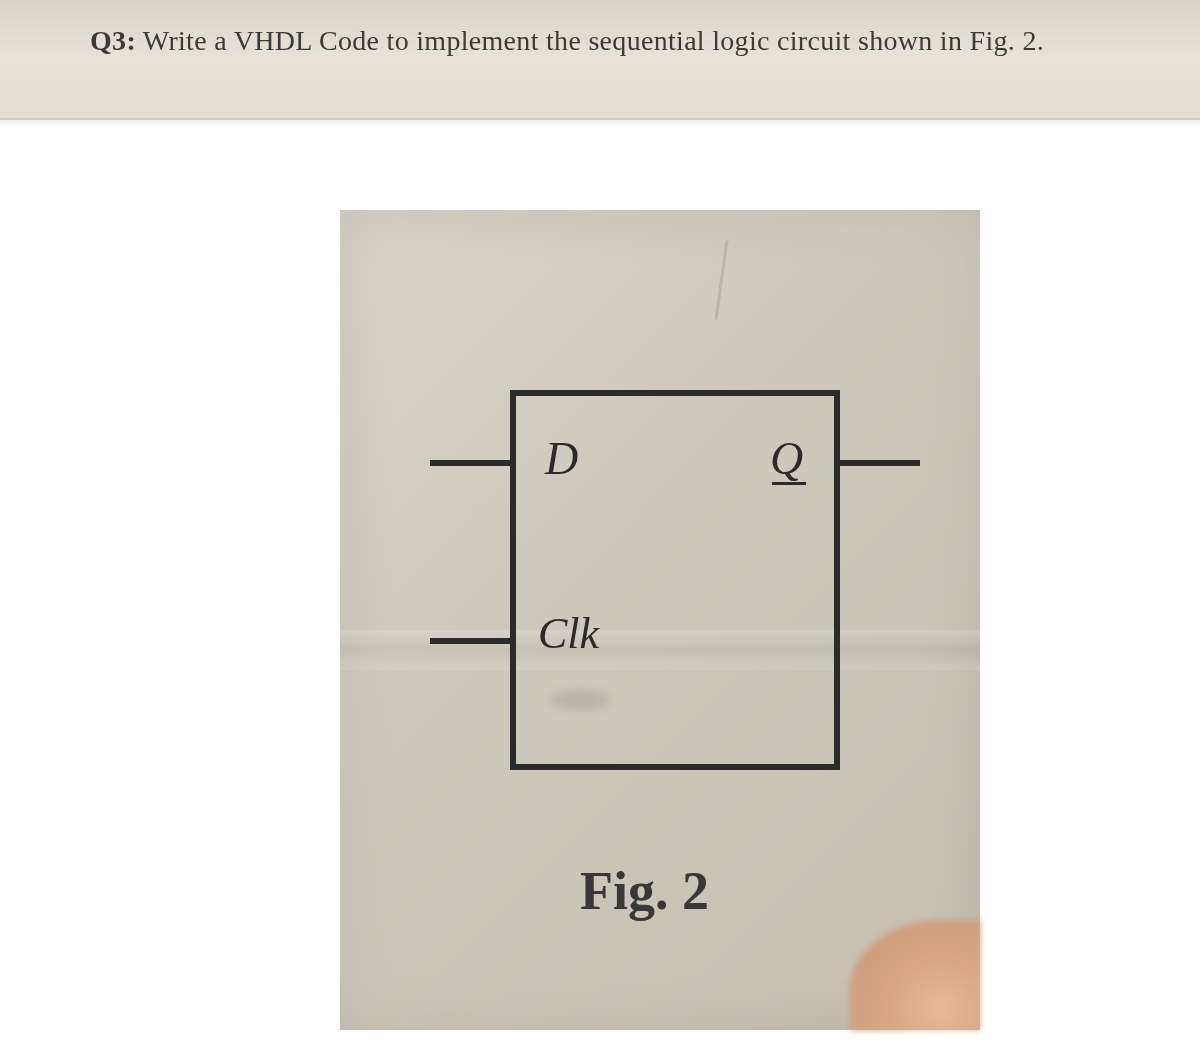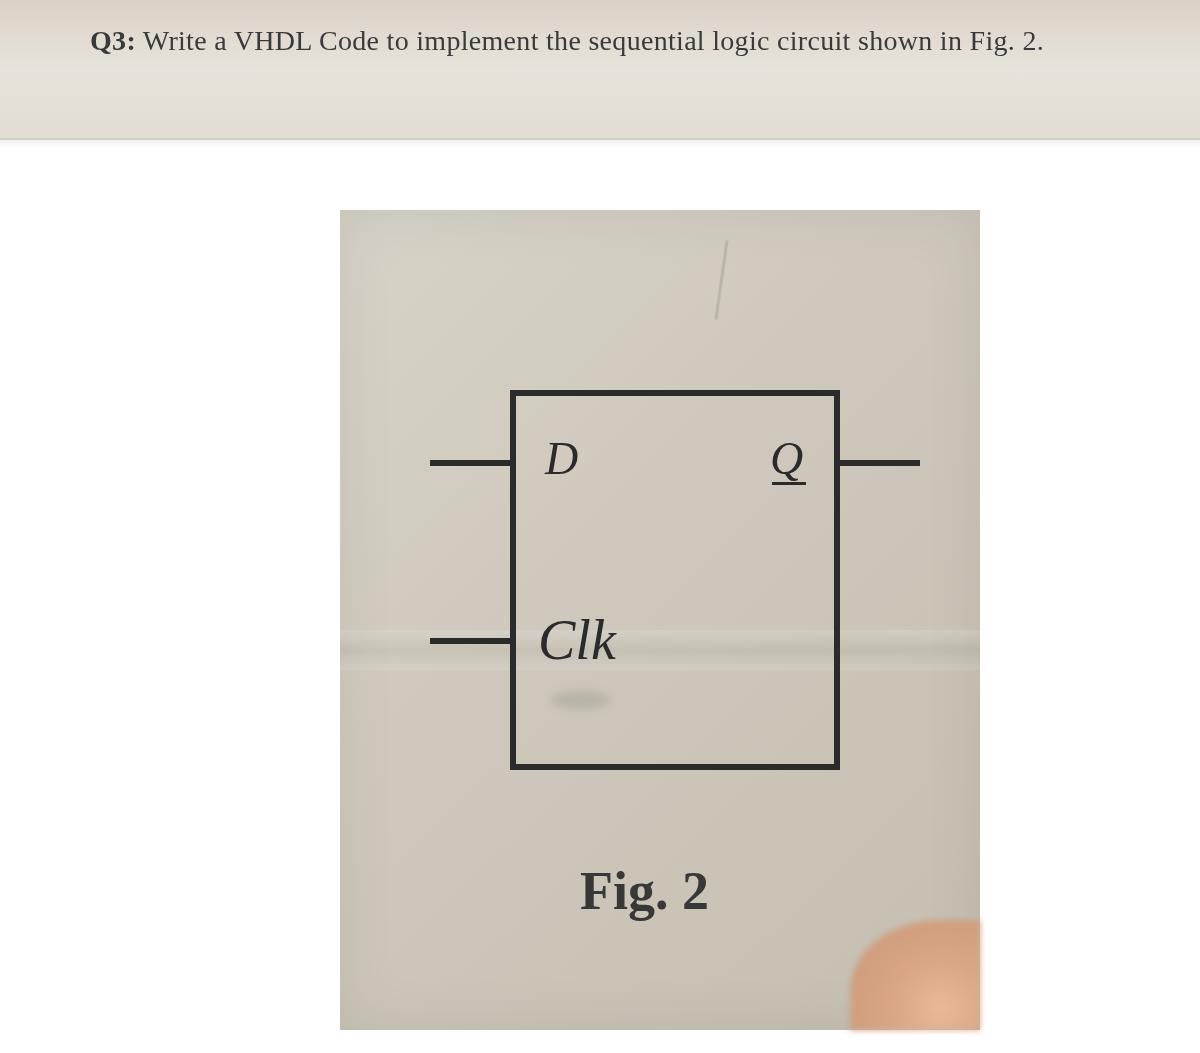--- a/index.html
+++ b/index.html
@@ -13,21 +13,21 @@
       background: #ffffff;
       font-family: "Times New Roman", serif;
       position: relative;
       overflow: hidden;
     }
     .question-strip {
       position: absolute;
       top: 0;
       left: 0;
       width: 100%;
-      height: 140px;
+      height: 120px;
       background: linear-gradient(to bottom, #d9d2c7 0%, #e8e3da 50%, #e2ddd2 100%);
       padding: 25px 60px 10px 90px;
     }
     .question-text {
       font-size: 28px;
       color: #3a3a3a;
       font-weight: 500;
       letter-spacing: 0.3px;
     }
     .question-prefix {
@@ -110,21 +110,21 @@
       position: absolute;
       top: 272px;
       left: 432px;
       width: 34px;
       height: 3px;
       background: #2b2b2b;
     }
     .label-clk {
       top: 398px;
       left: 198px;
-      font-size: 56px;
+      font-size: 44px;
     }
     .caption {
       position: absolute;
       top: 650px;
       left: 240px;
       font-size: 54px;
       color: #383838;
       font-weight: 600;
       font-family: "Times New Roman", serif;
     }

